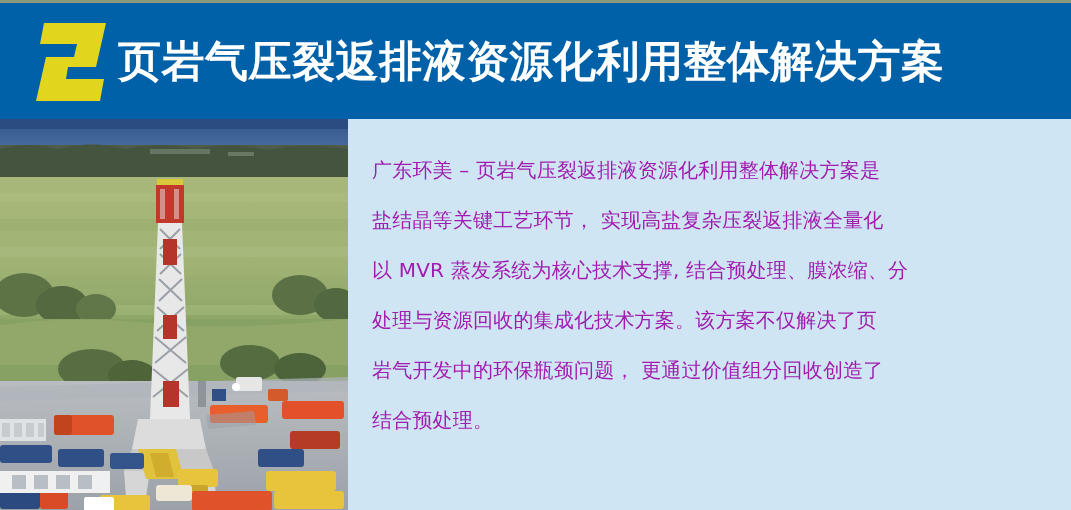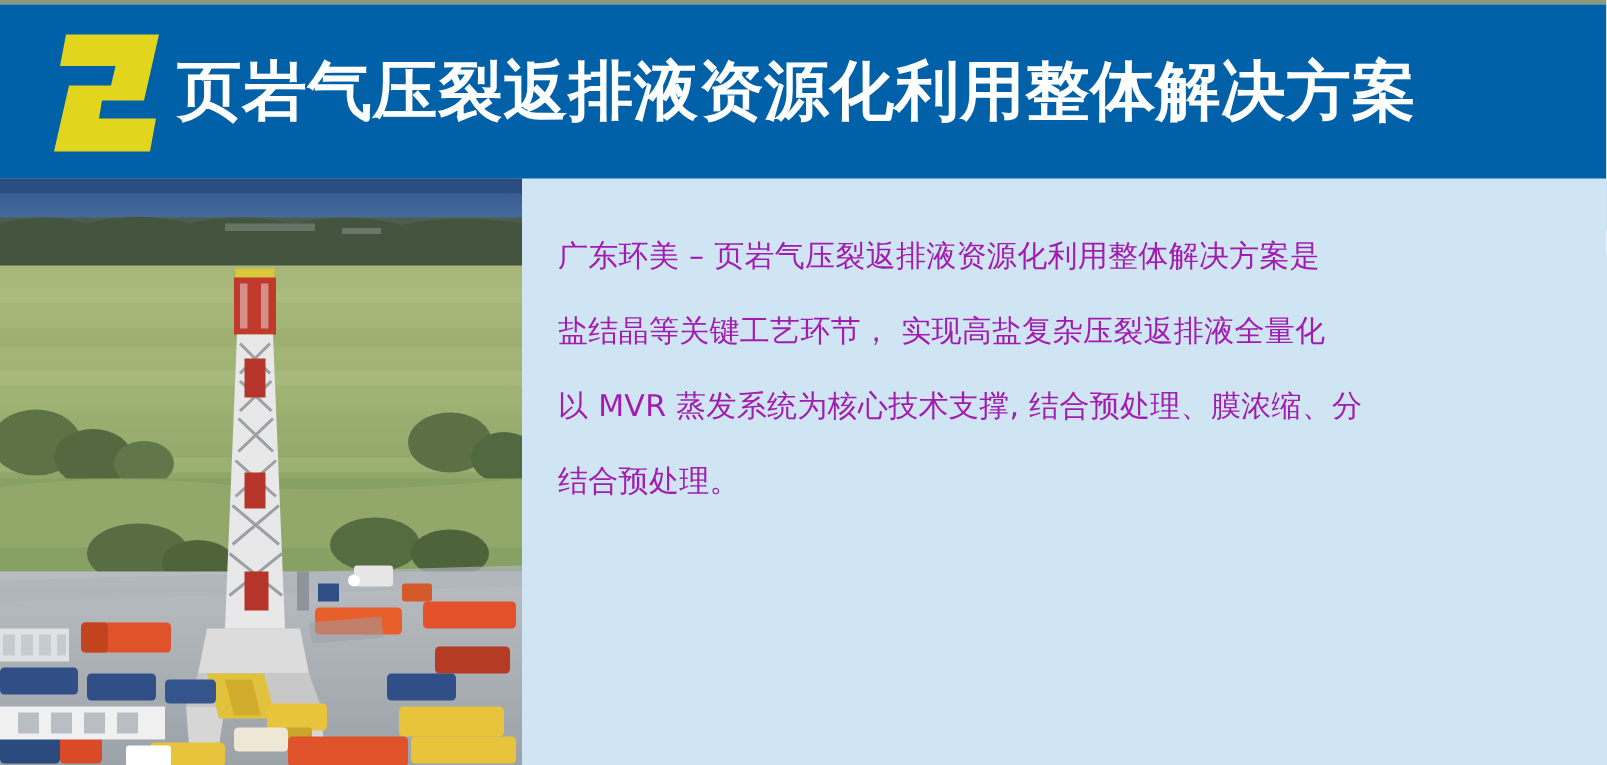--- a/index.html
+++ b/index.html
@@ -234,16 +234,18 @@
         <path d="M206 296 L254 292 L256 306 L208 310 Z" fill="#9aa0a6" opacity="0.5"></path>
         <rect x="198" y="262" width="8" height="26" fill="#8d949a"></rect>
       </g>
     </svg>
   </div>
 
   <div class="text-panel">
     <div class="body-line">广东环美 – 页岩气压裂返排液资源化利用整体解决方案是</div>
     <div class="body-line">盐结晶等关键工艺环节， 实现高盐复杂压裂返排液全量化</div>
     <div class="body-line">以 MVR 蒸发系统为核心技术支撑, 结合预处理、膜浓缩、分</div>
+    <div class="body-line">处理与资源回收的集成化技术方案。该方案不仅解决了页</div>
+    <div class="body-line">岩气开发中的环保瓶颈问题， 更通过价值组分回收创造了</div>
     <div class="body-line">结合预处理。</div>
   </div>
 
 </div>
 
 </body></html>

